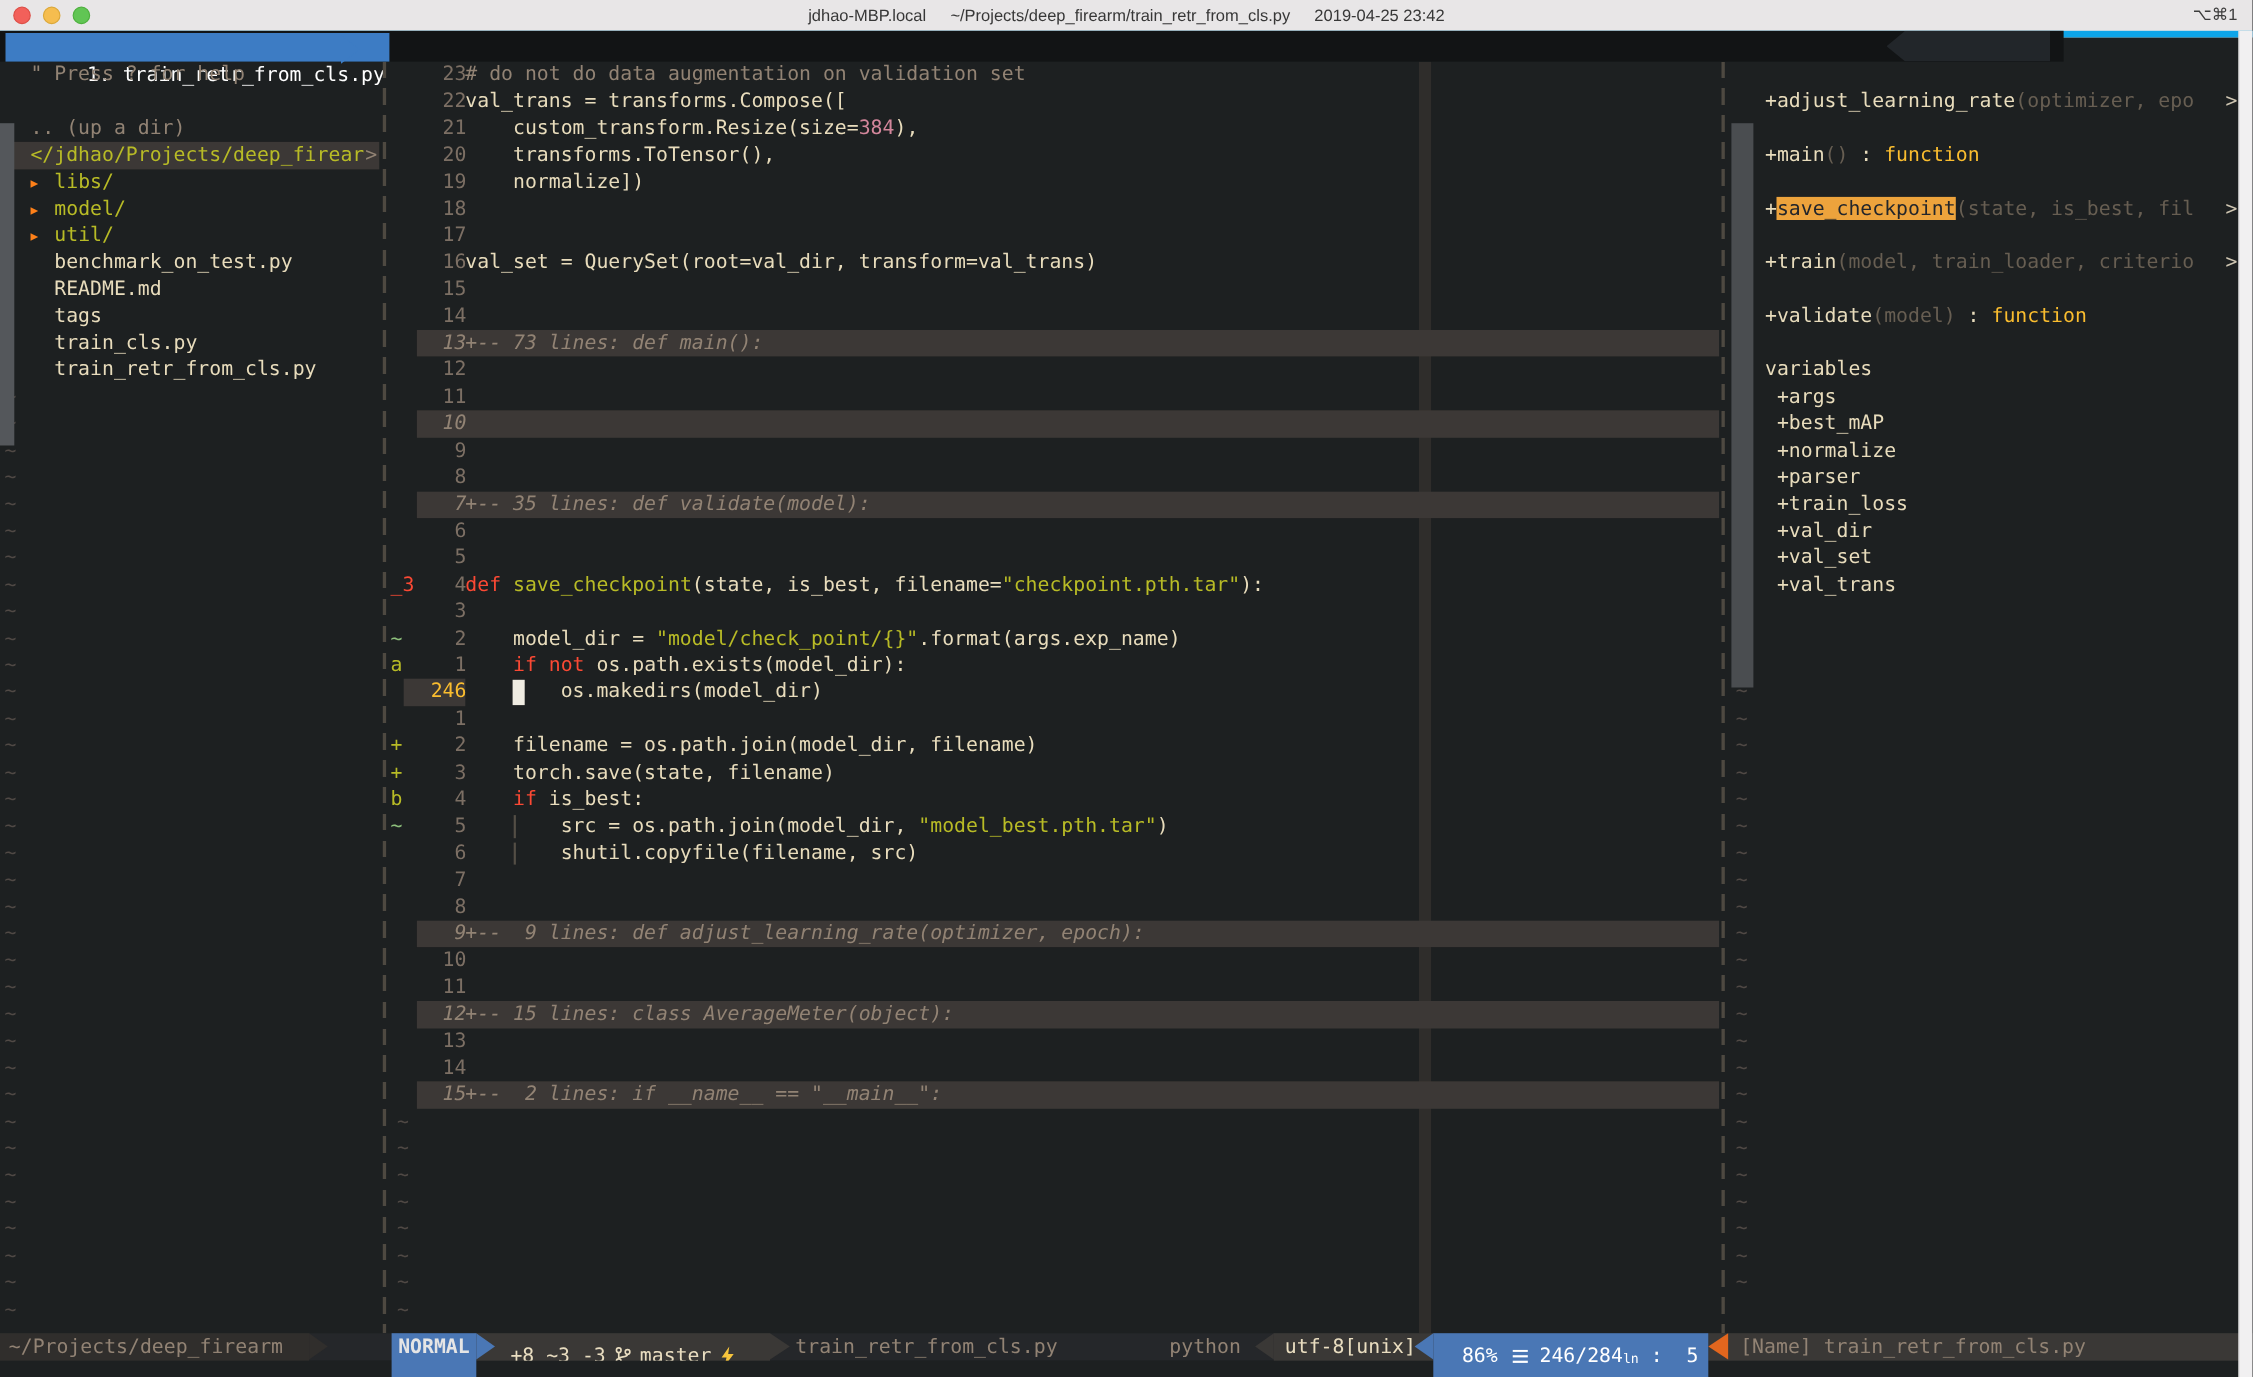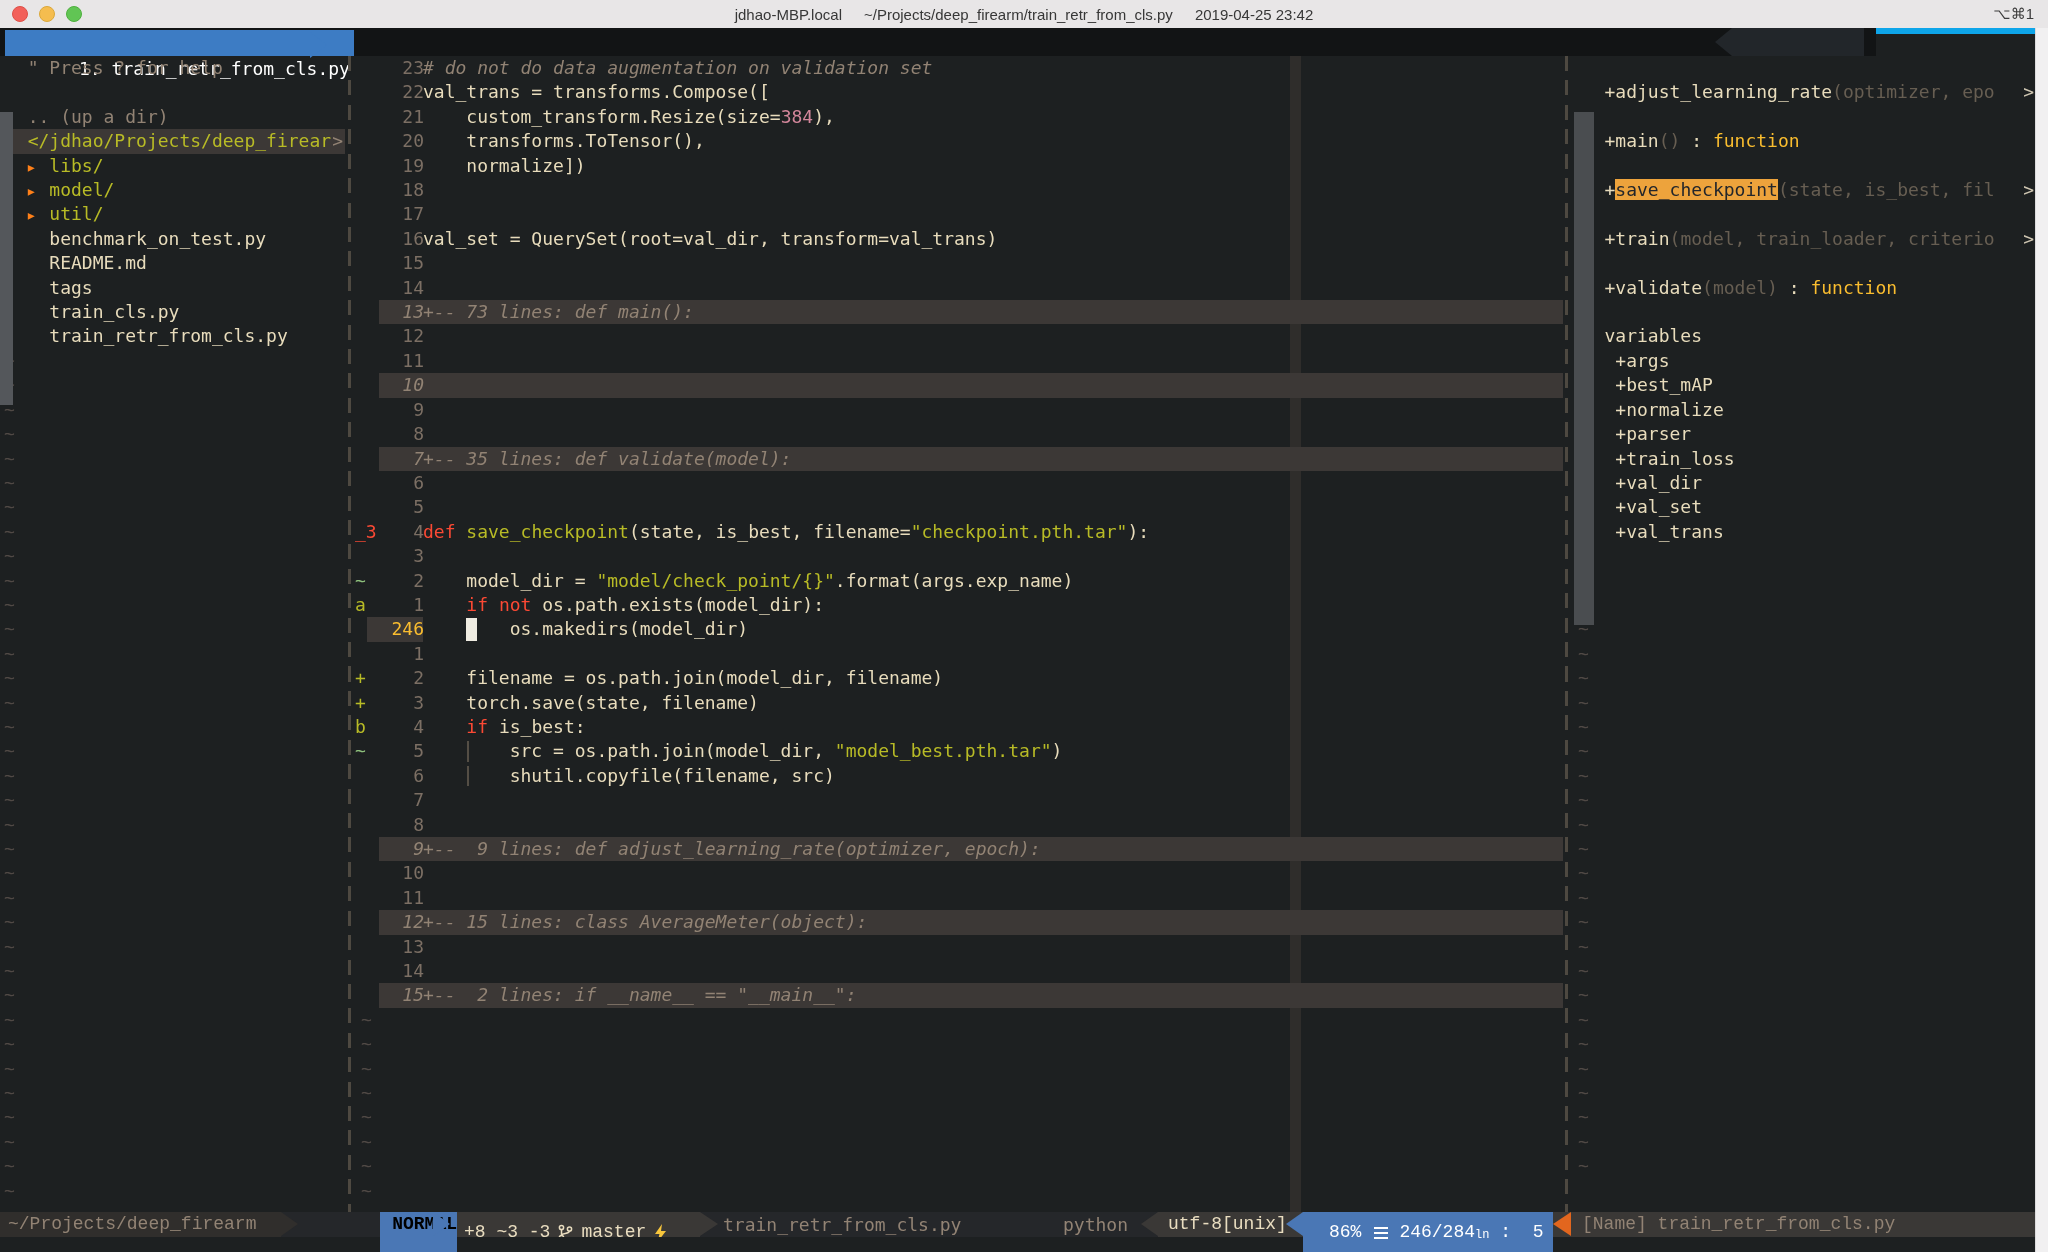--- a/index.html
+++ b/index.html
@@ -55,44 +55,44 @@
   .curnumbg{position:absolute;left:14px;width:56px;top:0;bottom:0;background:var(--foldbg);}
   .currow .num{color:var(--yellow);}
   .cursor{position:absolute;left:113.4px;width:10.9px;top:1px;bottom:1px;background:var(--cursor);z-index:3;}
   .guide{position:absolute;left:114px;width:2px;top:2px;bottom:2px;background:#544e45;}
 
   
   .tk-fg{color:var(--fg);} .tk-comment{color:var(--comment);} .tk-dim{color:var(--dim);}
   .tk-green{color:var(--green);} .tk-red{color:var(--red);} .tk-purple{color:var(--purple);}
   .tk-yellow{color:var(--yellow);} .tk-orange{color:var(--orange);} .tk-aqua{color:var(--aqua);}
   .tk-hl{background:var(--hlbg);color:var(--hlfg);}
-  .it{font-style:italic;text-align:right;}
+  .it{text-align:right;}
   .ar{font-family:"DejaVu Sans",sans-serif;display:inline-block;width:10.84px;font-size:14px;}
 
   
   .nrow{padding-left:6px;}
   .cursorline{background:var(--cline);}
   .rootmark{position:absolute;right:2px;color:var(--comment);}
   .trunc{position:absolute;right:2px;color:#cfc6b2;}
 
   
   #ntstrip{position:absolute;left:0;top:56px;width:13px;height:293px;background:var(--strip);}
   #tbstrip{position:absolute;left:1574px;top:56px;width:20px;height:513px;background:var(--strip2);}
   #macscroll{position:absolute;right:0;top:28px;width:12px;height:1224px;background:#f1f0f1;
              border-left:1px solid #dcdbdc;z-index:50;}
 
   
   #statusline{position:absolute;left:0;top:1212px;width:2048px;height:25px;background:var(--slbase);
               line-height:25px;}
-  #statusline .seg{position:absolute;top:0;height:41px;box-sizing:border-box;font-family:Liberation Mono, monospace;}
+  #statusline .seg{position:absolute;top:0;height:41px;box-sizing:border-box;}
   .arr{position:absolute;top:0;width:0;height:0;z-index:4;
        border-top:12.5px solid transparent;border-bottom:12.5px solid transparent;}
   #seg-nt{left:0;width:281px;background:var(--sl1);color:var(--comment);padding-left:8px;}
   #arr1{left:281px;border-left:17px solid var(--sl1);}
-  #seg-mode{left:356px;width:77px;background:var(--modeblue);color:#000000;font-weight:bold;text-align:right;z-index:2;margin-left:24px;}
+  #seg-mode{left:356px;width:77px;background:var(--modeblue);color:#e5e5e5;font-weight:bold;text-align:center;z-index:2;}
   #seg-hunks{left:433px;width:267px;background:var(--seggray);color:var(--slfg);
              display:flex;align-items:center;padding-left:31px;gap:8px;}
   #arr2{left:433px;border-left:17px solid var(--modeblue);}
   #arr3{left:700px;border-left:18px solid var(--seggray);}
   #sl-filename{position:absolute;left:723px;color:var(--comment);}
   #sl-filetype{position:absolute;left:1063px;color:var(--comment);}
   #arr4{left:1141px;border-right:17px solid var(--seggray);}
   #seg-enc{left:1158px;width:145px;background:var(--seggray);color:var(--slfg);padding-left:10px;}
   #arr5{left:1286px;border-right:17px solid var(--modeblue);}
   #seg-pos{left:1303px;width:250px;background:var(--modeblue);color:#fff;

